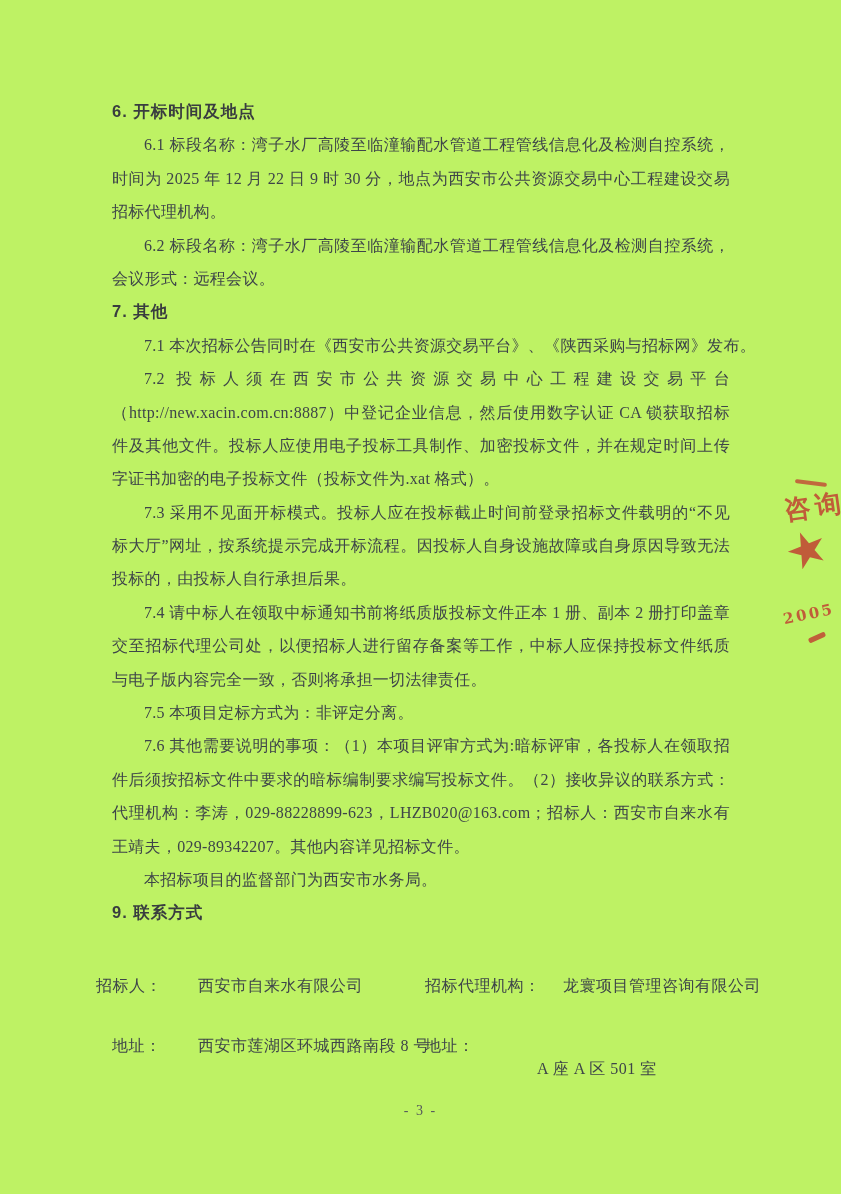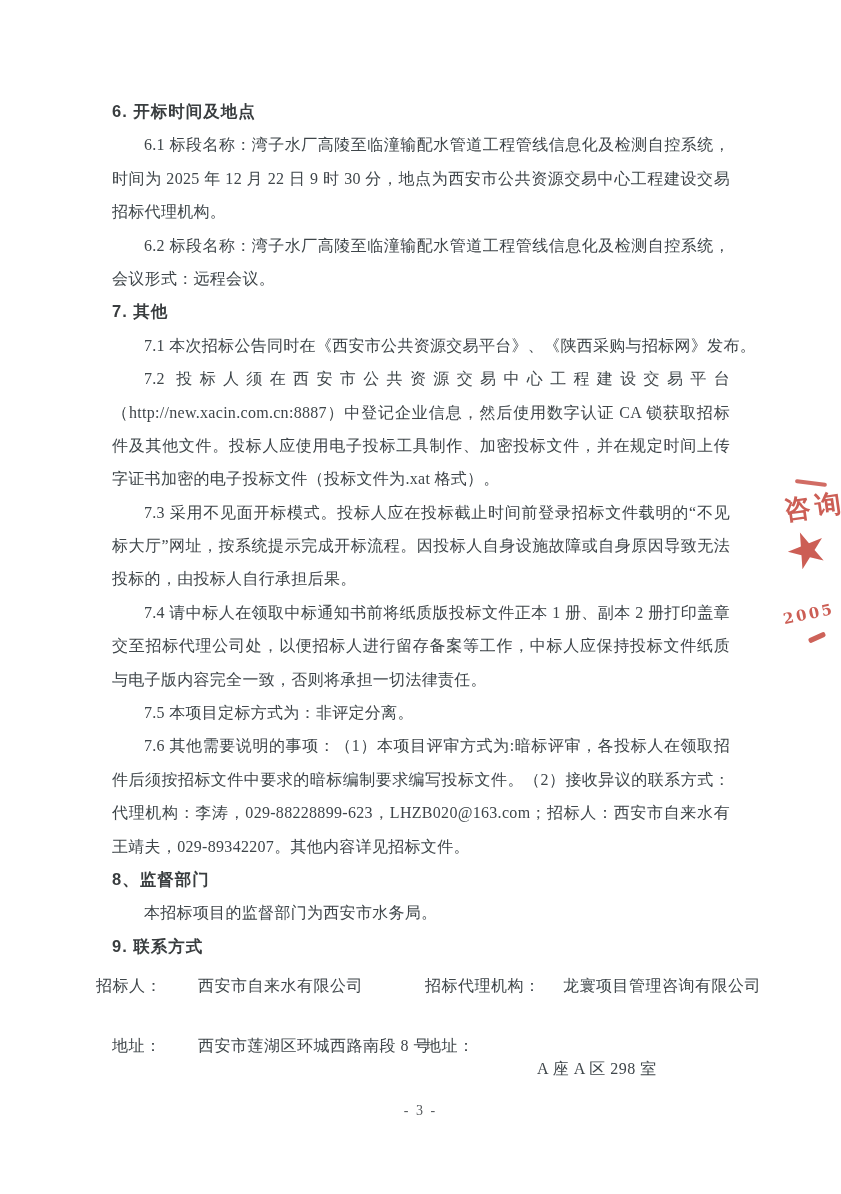--- a/index.html
+++ b/index.html
@@ -1,20 +1,20 @@
 <!DOCTYPE html>
 <html><head>
 <meta charset="utf-8">
 <style>
   html,body { margin:0; padding:0; background:#e8e8e8; }
   .page {
     position:relative;
     width:841px; height:1194px;
     margin:0 auto;
-    background:#ffffff;
+    background:#bef264;
     overflow:hidden;
     font-family:"Liberation Serif","DejaVu Serif",serif;
     color:#3e4549;
     text-decoration:underline;
   }
   .content {
     position:absolute;
     left:112px; top:95px;
     width:618px;
   }
@@ -95,36 +95,35 @@
     <div class="line fill">交至招标代理公司处，以便招标人进行留存备案等工作，中标人应保持投标文件纸质版内容</div>
     <div class="line">与电子版内容完全一致，否则将承担一切法律责任。</div>
 
     <div class="line indent">7.5 本项目定标方式为：非评定分离。</div>
 
     <div class="line fill indent">7.6 其他需要说明的事项：（1）本项目评审方式为:暗标评审，各投标人在领取招标文</div>
     <div class="line fill">件后须按招标文件中要求的暗标编制要求编写投标文件。（2）接收异议的联系方式：招标</div>
     <div class="line fill">代理机构：李涛，029-88228899-623，LHZB020@163.com；招标人：西安市自来水有限公司，</div>
     <div class="line">王靖夫，029-89342207。其他内容详见招标文件。</div>
 
-    <div class="line heading">8、监督部门</div>
 
     <div class="line indent">本招标项目的监督部门为西安市水务局。</div>
 
     <div class="line heading">9. 联系方式</div>
   </div>
 
   <div class="contacts">
     <span class="c-item" style="left:96px; top:975px;">招标人：</span>
     <span class="c-item" style="left:198px; top:975px;">西安市自来水有限公司</span>
     <span class="c-item" style="left:425px; top:975px;">招标代理机构：</span>
     <span class="c-item" style="left:537px; top:975px;margin-left:26px;">龙寰项目管理咨询有限公司</span>
     <span class="c-item" style="left:112px; top:1035px;">地址：</span>
     <span class="c-item" style="left:198px; top:1035px;text-align:right;">西安市莲湖区环城西路南段 8 号</span>
     <span class="c-item" style="left:425px; top:1035px;">地址：</span>
-    <span class="c-item" style="left:537px; top:1058px;">A 座 A 区 298 室</span>
+    <span class="c-item" style="left:537px; top:1058px;">A 座 A 区 501 室</span>
   </div>
 
   <div class="footer">- 3 -</div>
 
   <div class="seal">
     <div class="seal-line"></div>
     <div class="seal-text">咨询</div>
     <div class="seal-star">★</div>
     <div class="seal-number">2005</div>
     <div class="seal-dash"></div>

